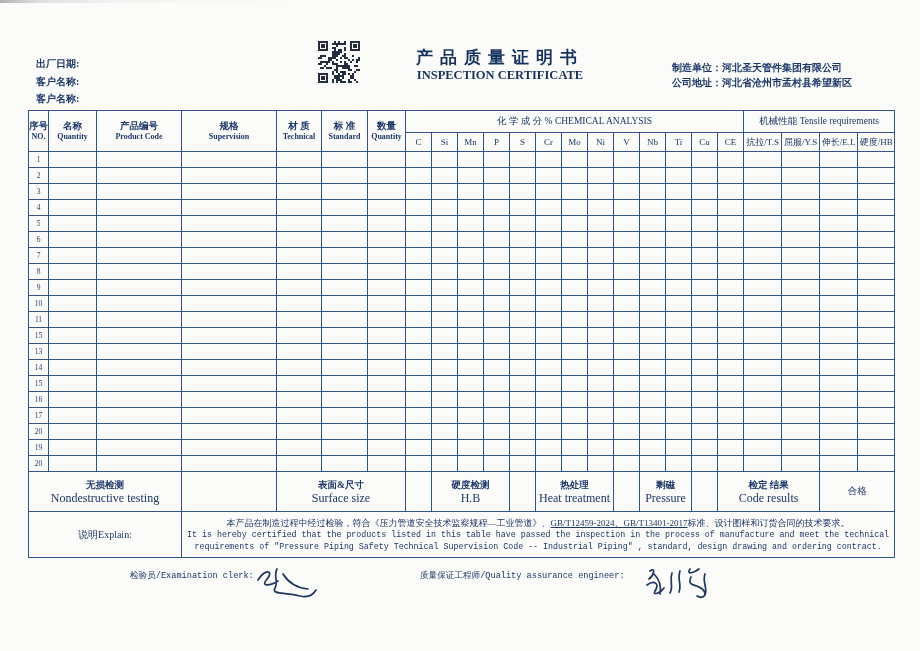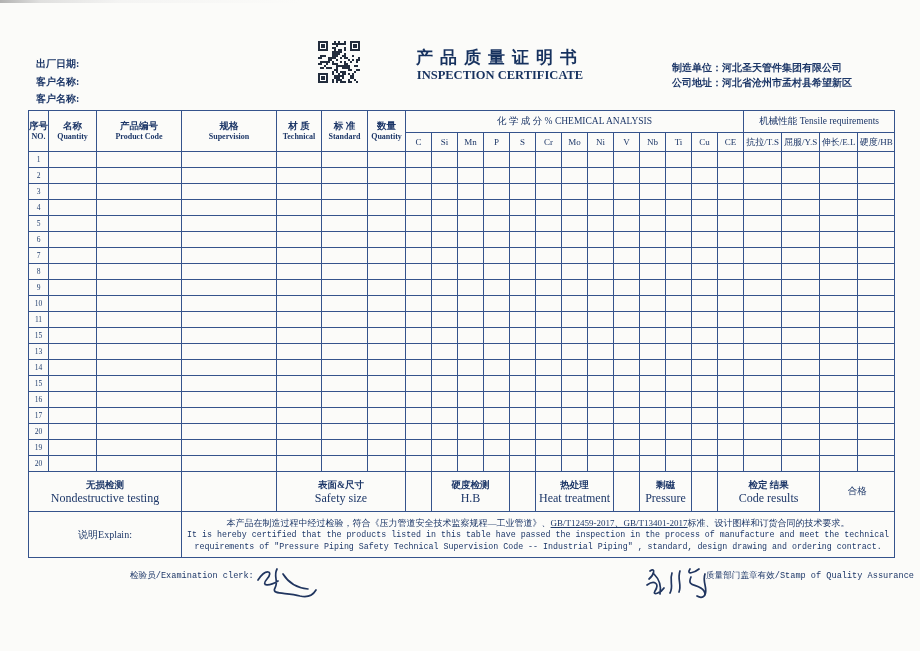--- a/index.html
+++ b/index.html
@@ -1126,21 +1126,21 @@
     </tbody>
   <tbody>
       <tr class="summary">
     <td colspan="3">
       <span class="cn">无损检测</span>
       <span class="en">Nondestructive testing</span>
     </td>
     <td colspan="1"></td>
     <td colspan="3">
       <span class="cn">表面&amp;尺寸</span>
-      <span class="en">Safety size</span>
+      <span class="en">Surface size</span>
     </td>
     <td colspan="1"></td>
     <td colspan="3">
       <span class="cn">硬度检测</span>
       <span class="en">H.B</span>
     </td>
     <td colspan="1"></td>
     <td colspan="3">
       <span class="cn">热处理</span>
       <span class="en">Heat treatment</span>
@@ -1153,30 +1153,30 @@
     <td colspan="1"></td>
     <td colspan="3">
       <span class="cn">检定 结果</span>
       <span class="en">Code results</span>
     </td>
     <td colspan="2" class="pass">合格</td>
   </tr>
   <tr class="explain">
     <td colspan="3" class="exp-label">说明Explain:</td>
     <td colspan="21" class="exp-body">
-      <div class="exp-cn"><span>本产品在制造过程中经过检验，符合《压力管道安全技术监察规程—工业管道》、</span><span class="u">GB/T12459-2017、GB/T13401-2017</span><span>标准、设计图样和订货合同的技术要求。</span></div>
+      <div class="exp-cn"><span>本产品在制造过程中经过检验，符合《压力管道安全技术监察规程—工业管道》、</span><span class="u">GB/T12459-2024、GB/T13401-2017</span><span>标准、设计图样和订货合同的技术要求。</span></div>
       <div class="exp-en">It is hereby certified that the products listed in this table have passed the inspection in the process of manufacture and meet the technical</div>
       <div class="exp-en">requirements of "Pressure Piping Safety Technical Supervision Code -- Industrial Piping" , standard, design drawing and ordering contract.</div>
     </td>
   </tr>
 </tbody>
   </table>
 
 <div class="footer-row">
   <span class="f-label lbl-clerk">检验员/Examination clerk:</span>
   <svg class="sig sig1" width="72" height="46" viewBox="0 0 72 46">
     <path d="M8 18 C16 6, 24 9, 17 17 C10 25, 20 24, 28 19 M27 7 C23 15, 29 19, 25 26 C21 33, 36 30, 50 34 C58 36, 63 33, 66 28 M33 12 C38 20, 47 26, 58 27"></path>
   </svg>
+  <span class="f-label lbl-qa">质量保证工程师/Quality assurance engineer:</span>
   <svg class="sig sig2" width="78" height="46" viewBox="0 0 78 46">
     <path d="M8 9 C14 5, 12 13, 7 17 M5 23 C12 18, 18 21, 13 29 C10 34, 19 31, 22 26 M12 12 C16 16, 20 22, 18 32 M30 11 C27 19, 32 24, 28 31 M38 9 C35 17, 40 23, 37 30 M48 7 C44 13, 52 11, 57 7 M49 15 C44 26, 57 21, 62 29 C65 34, 60 37, 55 34 M63 12 C60 20, 66 26, 63 33"></path>
   </svg>
-  <span class="f-label lbl-stamp">质量部门盖章有效/Stamp of Quality Assurance</span>
 </div>
 
 </body></html>

